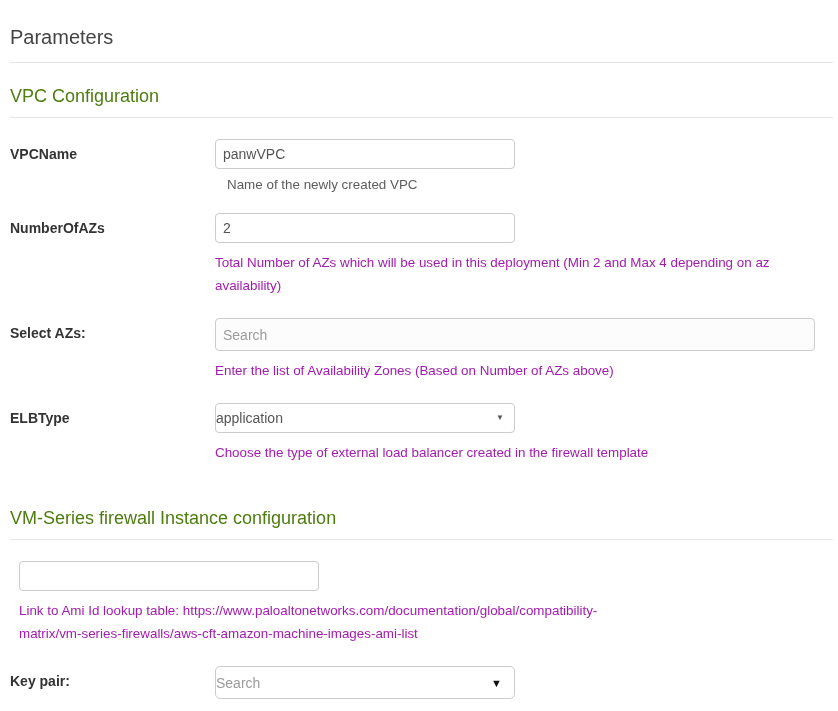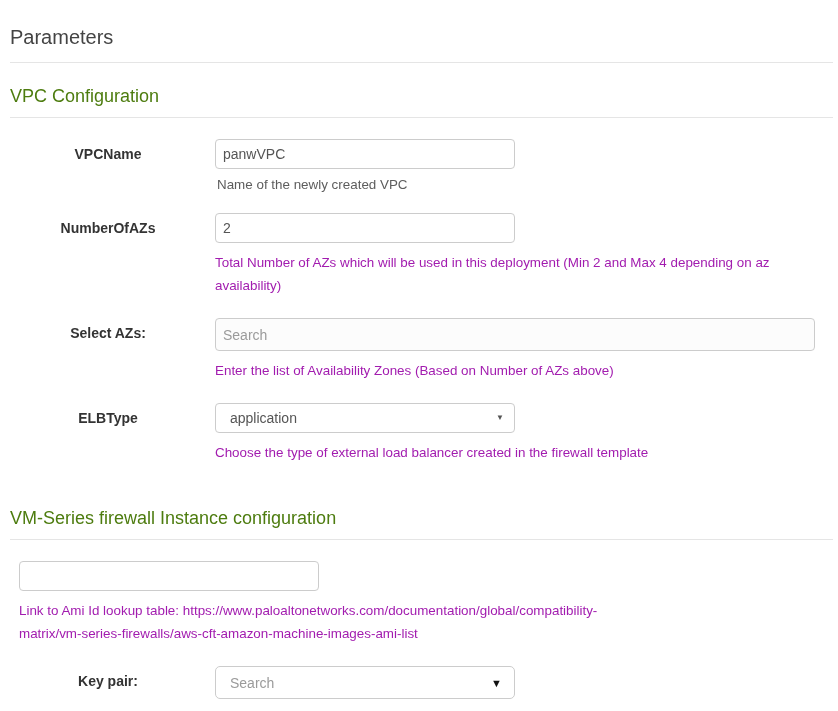--- a/index.html
+++ b/index.html
@@ -25,21 +25,21 @@
     margin: 0;
     padding: 23px 0 10px 0;
     border-bottom: 1px solid #e5e5e5;
   }
   .rows { padding-top: 21px; }
 
   .form-row { display: flex; align-items: flex-start; margin-bottom: 21px; }
   .label-col {
     flex: 0 0 196px;
     width: 196px;
-    text-align: center;
+    text-align: left;
     font-weight: bold;
     font-size: 14px;
     color: #333;
     padding-top: 7px;
     line-height: 1.2;
   }
   .control-col { margin-left: 9px; }
   .ctrl-line { display: flex; align-items: flex-start; flex-direction: column; }
 
   input.text {
@@ -63,21 +63,21 @@
 
   .select {
     box-sizing: border-box;
     width: 300px;
     height: 30px;
     border: 1px solid #ccc;
     border-radius: 4px;
     background: #fff;
     display: flex;
     align-items: center;
-    padding: 0 24px 0 14px;
+    padding: 0 24px 0 0;
     position: relative;
     font-size: 14px;
     color: #555;
     cursor: pointer;
   }
   .select.combo { height: 33px; border-radius: 5px; }
   .select .value { white-space: nowrap; overflow: hidden; }
   .select .value.placeholder { color: #9b9b9b; }
   .select .arrow {
     position: absolute;
@@ -93,21 +93,21 @@
   .help-below {
     font-size: 13.4px;
     color: #a21caf;
     margin-top: 8px;
     max-width: 618px;
     line-height: 23px;
   }
   .help-right {
     font-size: 13.4px;
     color: #5d5d5d;
-    margin-left: 2px;
+    margin-left: 12px;
     padding-top: 8px;
     white-space: nowrap;
   }
 </style>
 </head>
 <body>
 
 <div class="page">
   <h1 class="page-title">Parameters</h1>
 

